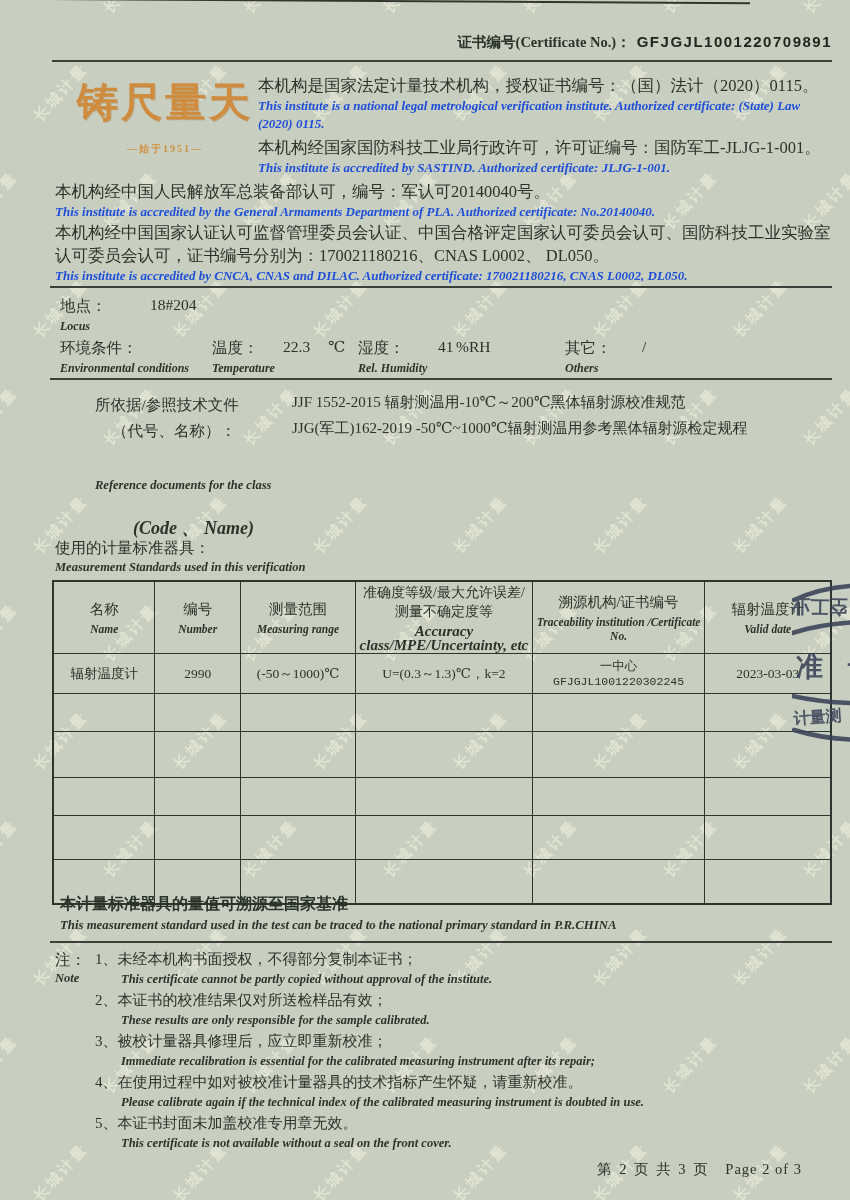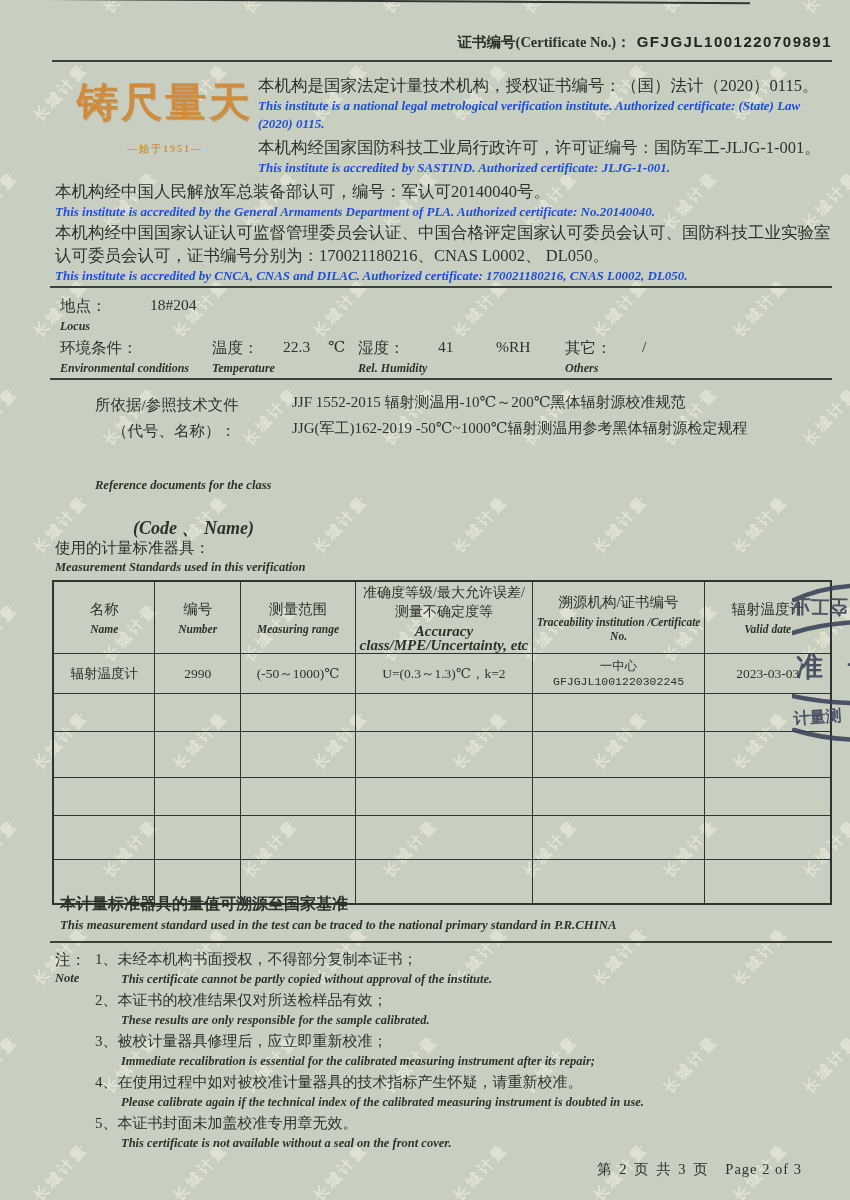--- a/index.html
+++ b/index.html
@@ -166,21 +166,21 @@
   <span class="abs en-s" style="left:60px;top:319px;">Locus</span>
 
   <span class="abs cn-s" style="left:60px;top:338px;">环境条件：</span>
   <span class="abs en-s" style="left:60px;top:361px;">Environmental conditions</span>
   <span class="abs cn-s" style="left:212px;top:338px;">温度：</span>
   <span class="abs cn-s" style="left:283px;top:338px;">22.3</span>
   <span class="abs cn-s" style="left:328px;top:338px;">℃</span>
   <span class="abs en-s" style="left:212px;top:361px;">Temperature</span>
   <span class="abs cn-s" style="left:358px;top:338px;">湿度：</span>
   <span class="abs cn-s" style="left:438px;top:338px;">41</span>
-  <span class="abs cn-s" style="left:496px;top:338px;">%RH</span>
+  <span class="abs cn-s" style="left:456px;top:338px;">%RH</span>
   <span class="abs en-s" style="left:358px;top:361px;">Rel. Humidity</span>
   <span class="abs cn-s" style="left:565px;top:338px;">其它：</span>
   <span class="abs cn-s" style="left:642px;top:338px;">/</span>
   <span class="abs en-s" style="left:565px;top:361px;">Others</span>
 
   <div class="divider" style="top:378px;left:50px;width:782px;height:1.6px;"></div>
 
   <div class="abs refdocs-label" style="left:95px;top:392px;">所依据/参照技术文件</div>
   <div class="abs refdocs-label" style="left:112px;top:418px;">（代号、名称）：</div>
   <div class="abs" style="left:292px;top:393px;width:540px;font-size:15px;">JJF 1552-2015  辐射测温用-10℃～200℃黑体辐射源校准规范</div>

